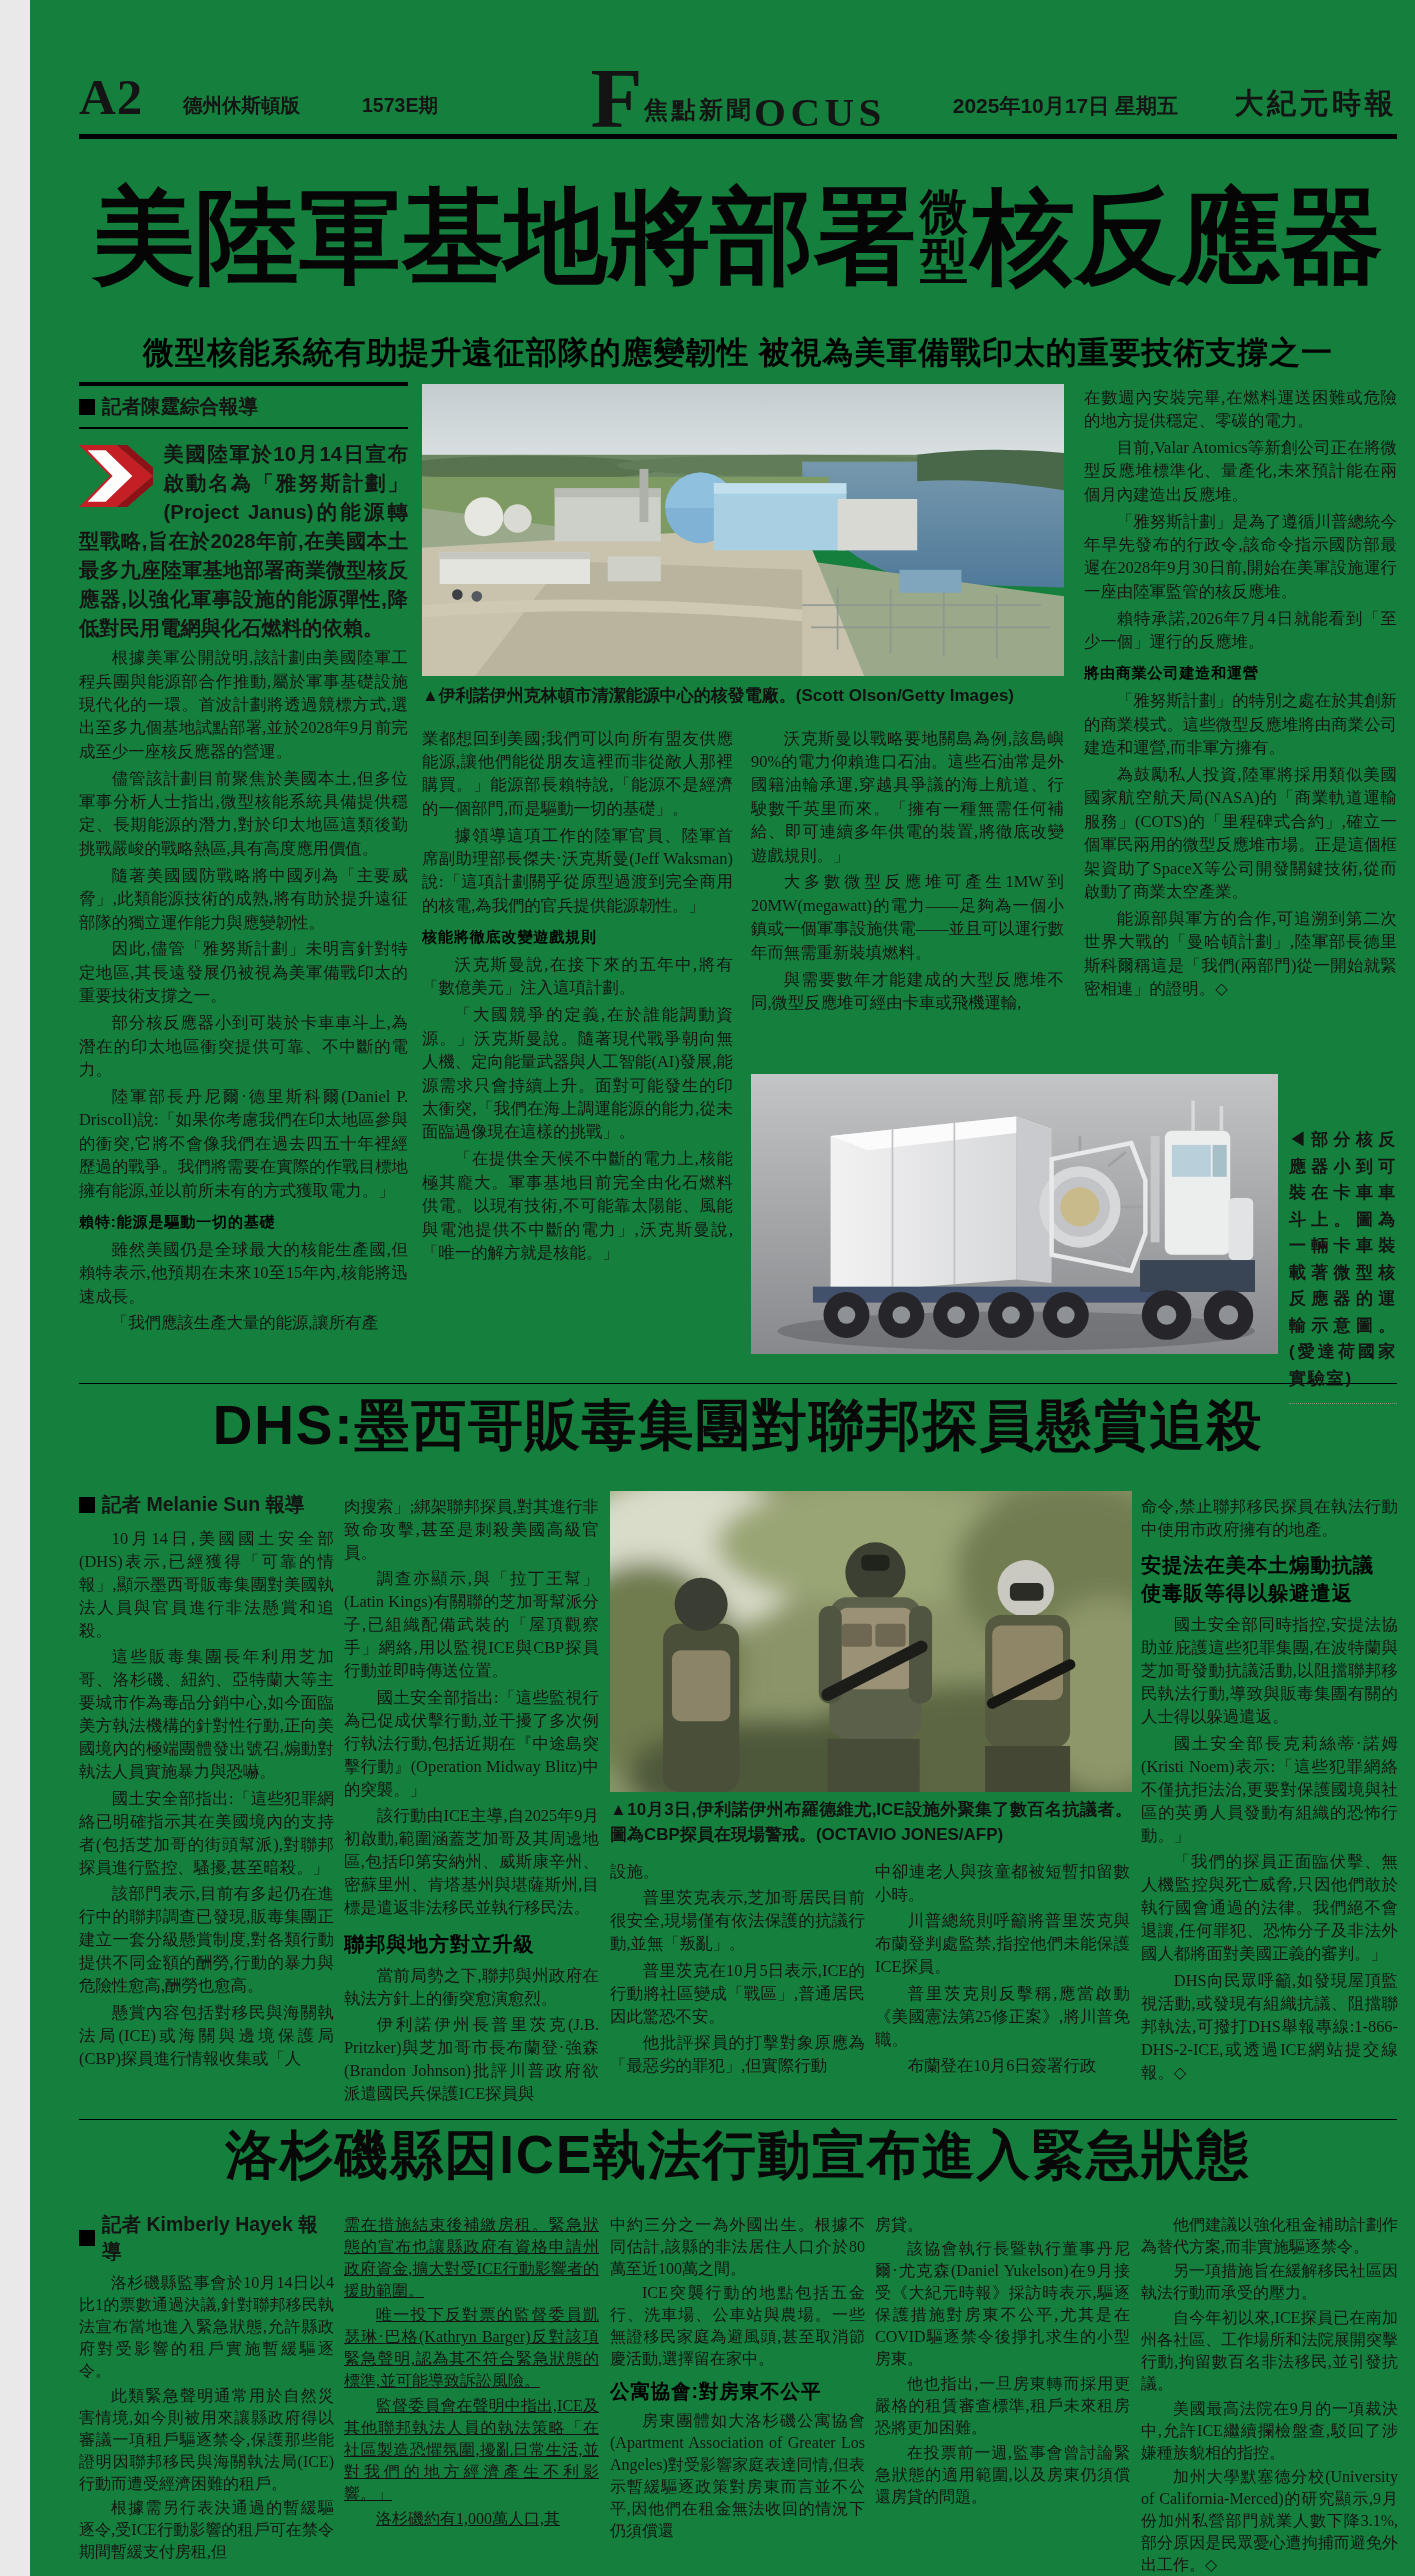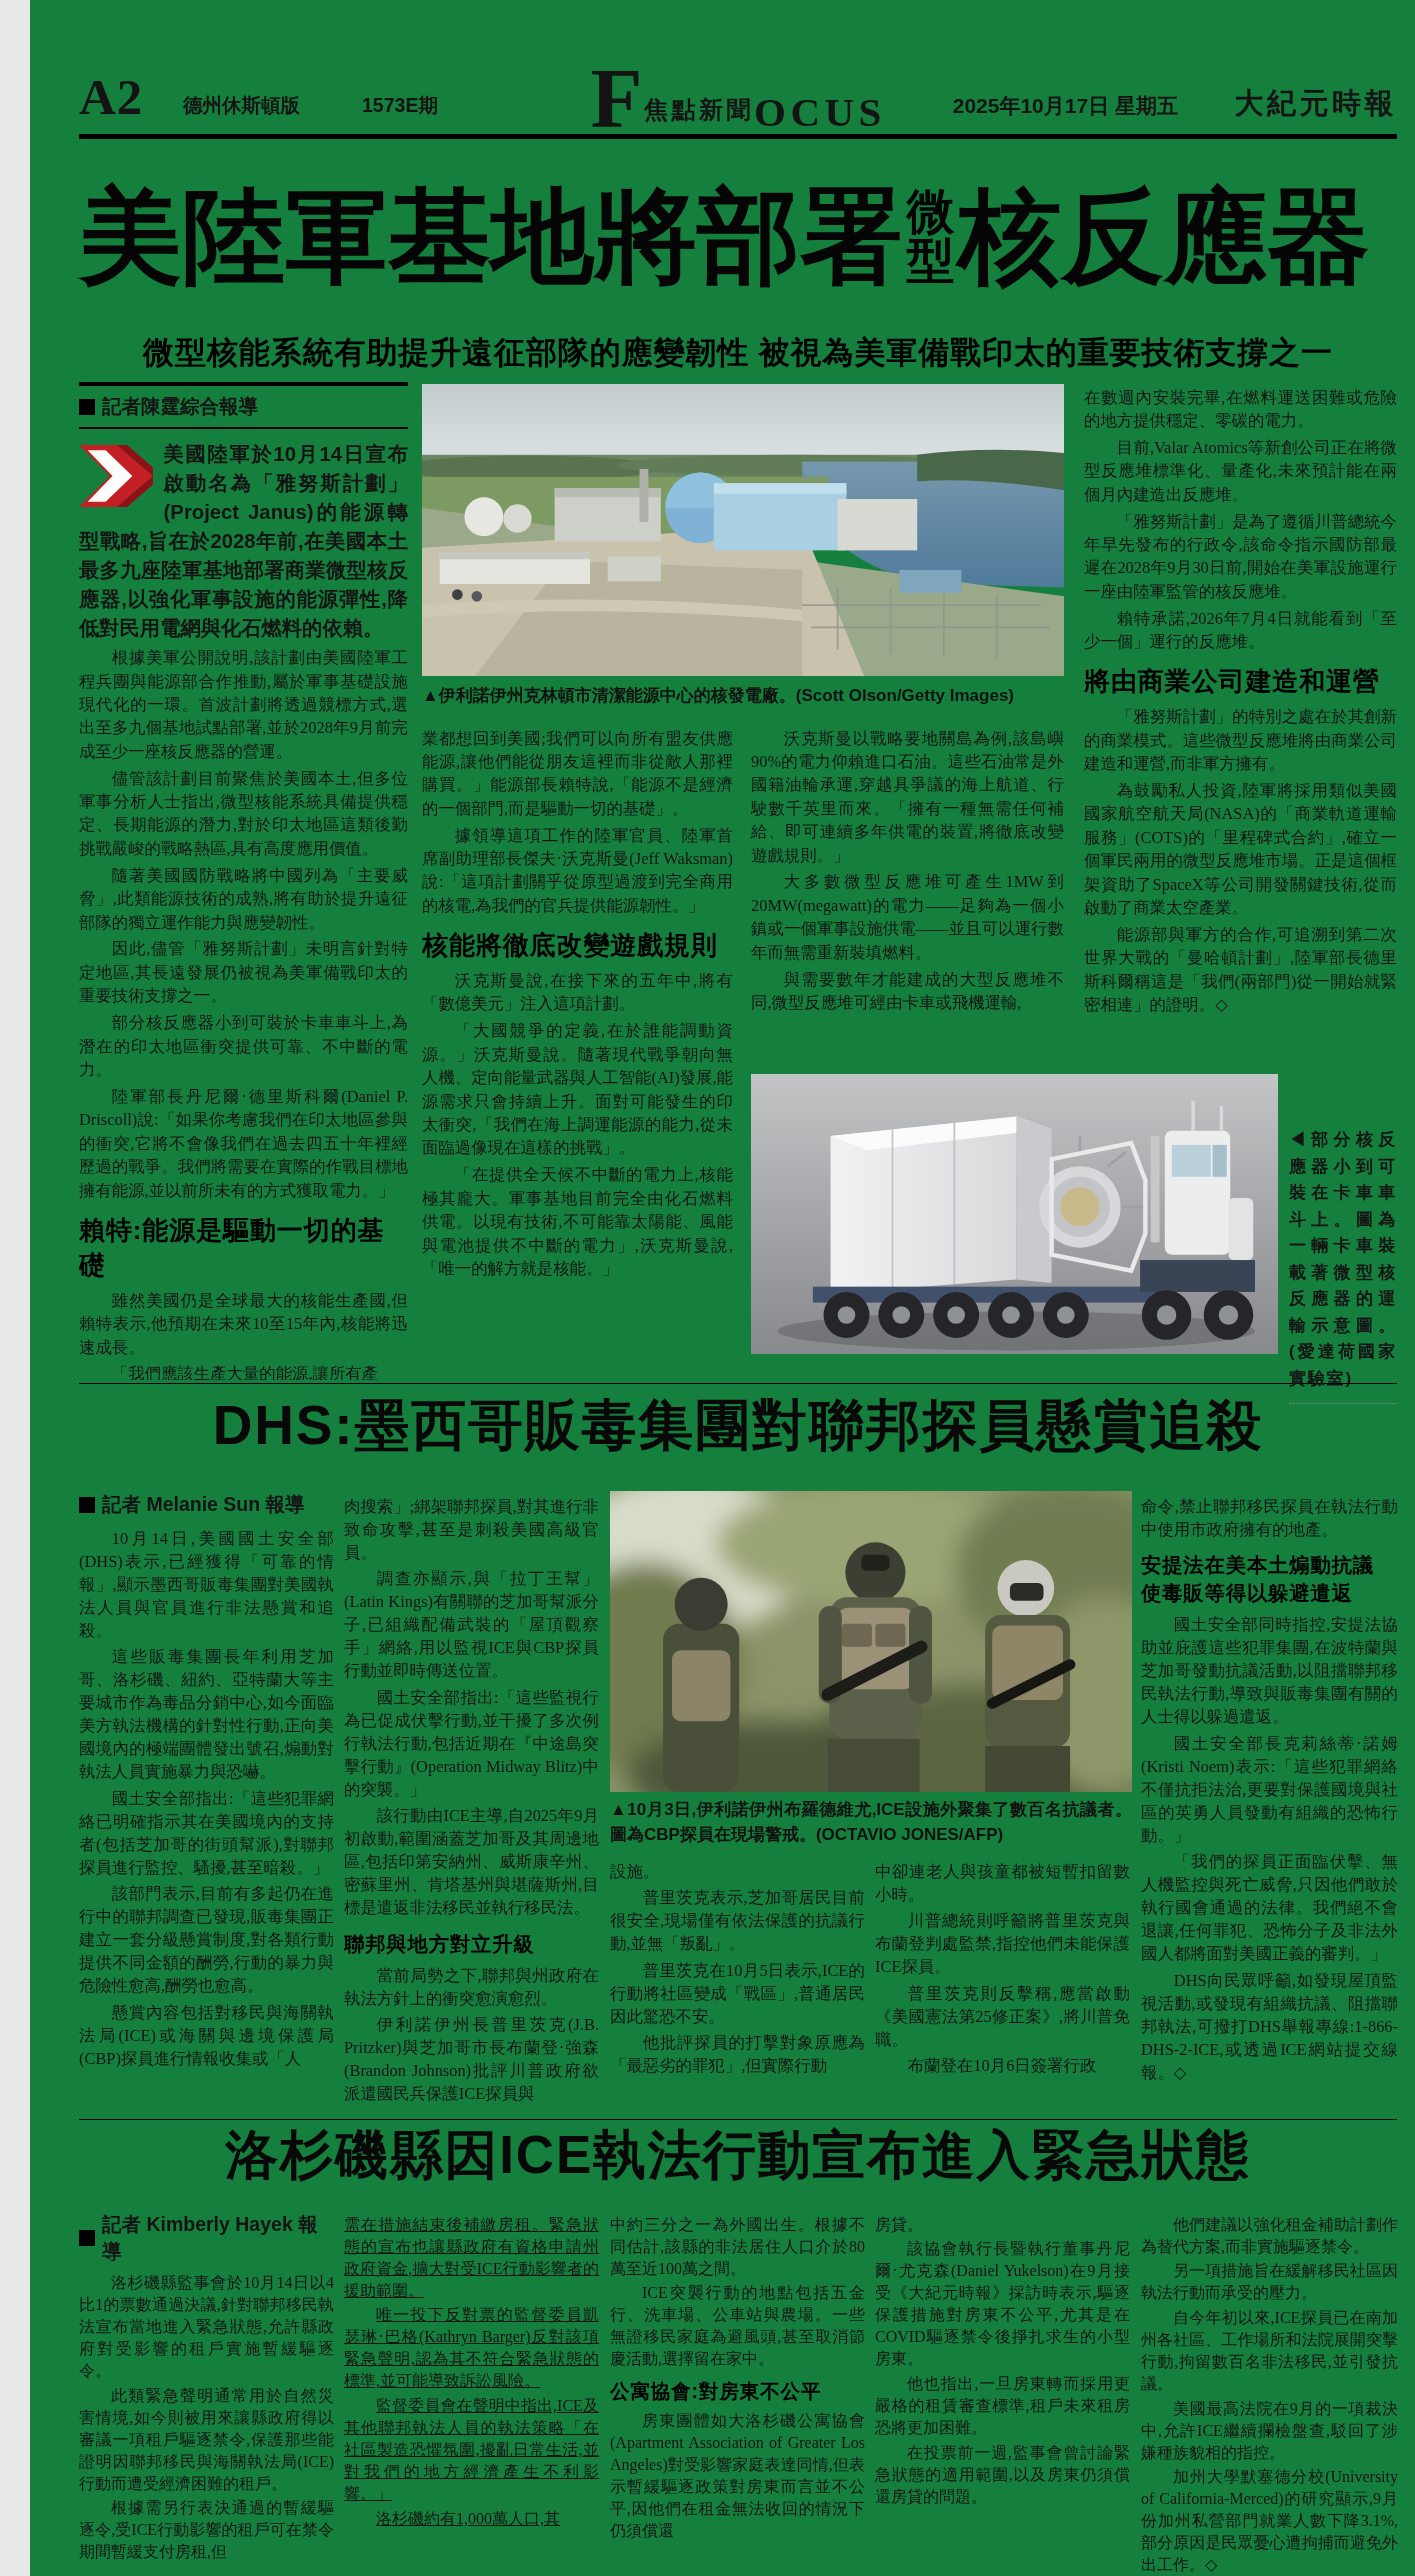--- a/index.html
+++ b/index.html
@@ -16,40 +16,40 @@
   .focus-col{display:flex;flex-direction:row;align-items:flex-start;margin-left:1.8px;}
   .focus-cn{font:700 24px "Liberation Sans",sans-serif;letter-spacing:3.5px;}
   .focus-rest{font:700 41px/0.9 "Liberation Serif",serif;letter-spacing:4.4px;}
   .dateline{position:absolute;right:219px;bottom:10.6px;font:700 21px "Liberation Sans",sans-serif;}
   .masthead{position:absolute;right:0;bottom:7px;font:900 29px "Liberation Serif",serif;letter-spacing:3.5px;}
   .header-rule{position:absolute;left:49px;top:134px;width:1318px;height:5.3px;
                background:linear-gradient(#000 0 3.5px,#fdfdfc 3.5px 4.4px,#000 4.4px 5.3px);}
 
   
   .headline1{position:absolute;left:49px;top:147px;width:1318px;height:180px;display:flex;
-             align-items:center;justify-content:flex-start;font-weight:900;color:#050505;}
+             align-items:center;justify-content:center;font-weight:900;color:#050505;}
   .h1big{font:900 103px/1 "Liberation Serif",serif;letter-spacing:0px;}
   .h1small{display:flex;flex-direction:column;justify-content:center;margin:0 3.5px;}
   .h1small span{font:900 48px/1.02 "Liberation Serif",serif;}
   .subheadline{position:absolute;left:49px;top:336px;width:1318px;text-align:center;
                font:700 31px/1.1 "Liberation Sans",sans-serif;letter-spacing:0.9px;color:#000;}
 
   
   .bp{margin:3.5px 0;text-indent:2em;text-align:justify;}
   .bp.cont{text-indent:0;}
   .colsub{font-family:"Liberation Sans","DejaVu Sans",sans-serif;font-weight:700;
           margin:10.6px 0 6.2px;letter-spacing:0.9px;white-space:pre-line;color:#000;}
   .caption{font:700 17px/25px "Liberation Sans",sans-serif;color:#111;text-align:justify;}
   .reporter{font:700 19.5px "Liberation Sans",sans-serif;display:flex;align-items:center;gap:7px;}
   .rep-sq{width:16px;height:16px;background:#000;display:inline-block;flex:0 0 auto;}
 
   
   .a1{position:absolute;left:49px;top:382px;width:1318px;height:1001px;border-bottom:0.9px solid #000;}
   .a1 .bp{font-size:16.4px;line-height:23.4px;}
-  .a1 .colsub{font-size:26px;}
+  .a1 .colsub{font-size:15px;}
   .a1-col1{position:absolute;left:0;top:0;width:329px;height:998px;overflow:hidden;}
   .a1-col1 .reporter{border-top:4.4px solid #000;border-bottom:2.7px solid #000;padding:7px 0;margin-bottom:10.6px;}
   .lead{font:700 20.3px/29px "Liberation Sans",sans-serif;text-align:justify;}
   .lead-mark{float:left;width:74px;height:62px;margin:5.3px 10.6px 1.8px 0;}
   .a1-photo{position:absolute;left:343px;top:1.8px;width:642px;height:292px;}
   .a1-cap1{position:absolute;left:343px;top:301px;width:642px;}
   .a1-col2{position:absolute;left:343px;top:341px;width:311px;height:656px;overflow:hidden;}
   .a1-col3{position:absolute;left:672px;top:341px;width:313px;height:341px;overflow:hidden;}
   .a1-truck{position:absolute;left:672px;top:692px;width:527px;height:280px;}
   .a1-col4{position:absolute;left:1005px;top:0;width:313px;height:688px;overflow:hidden;}

